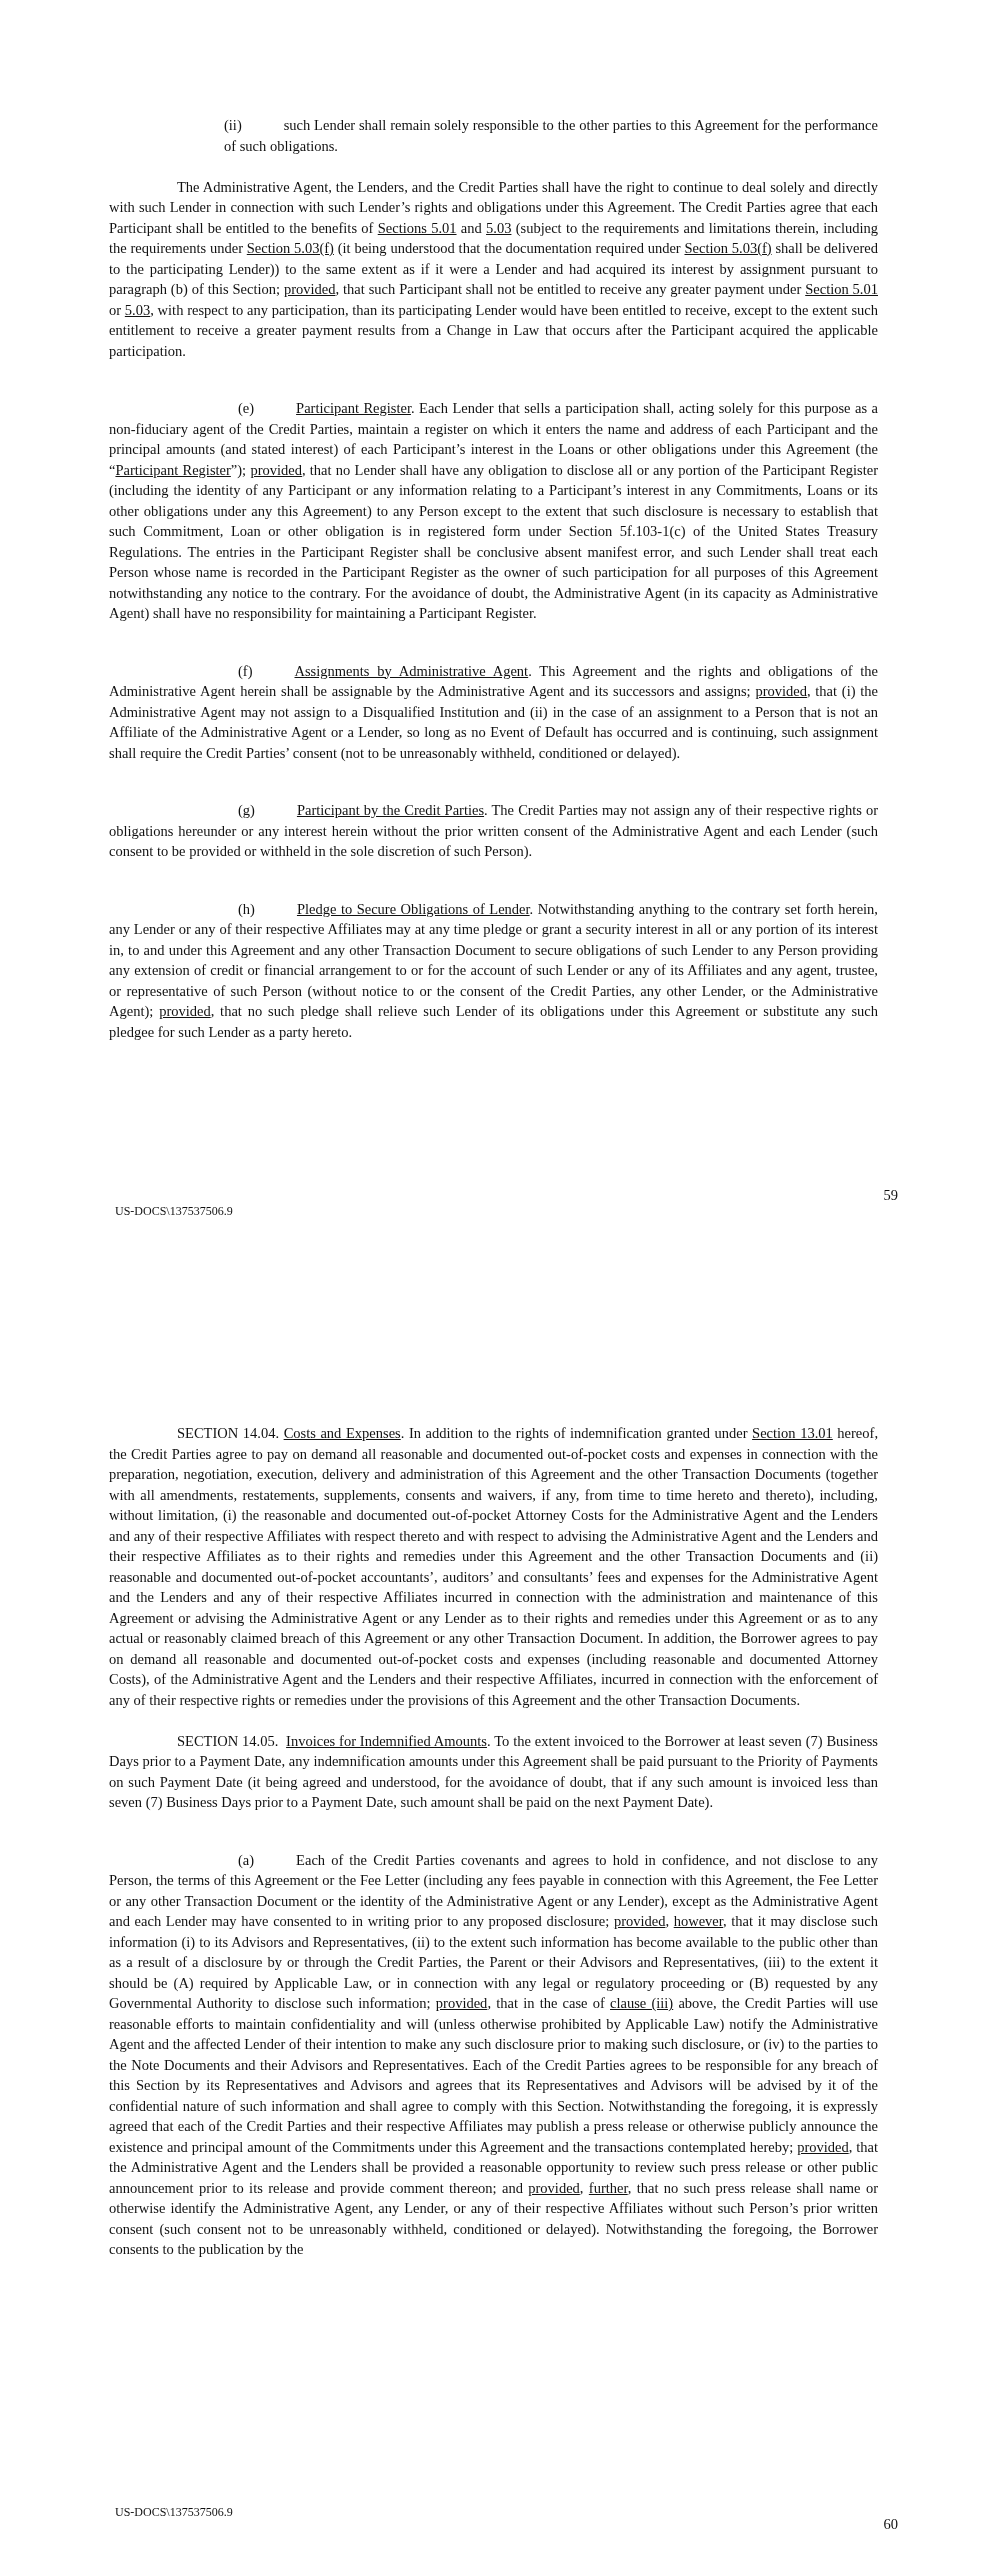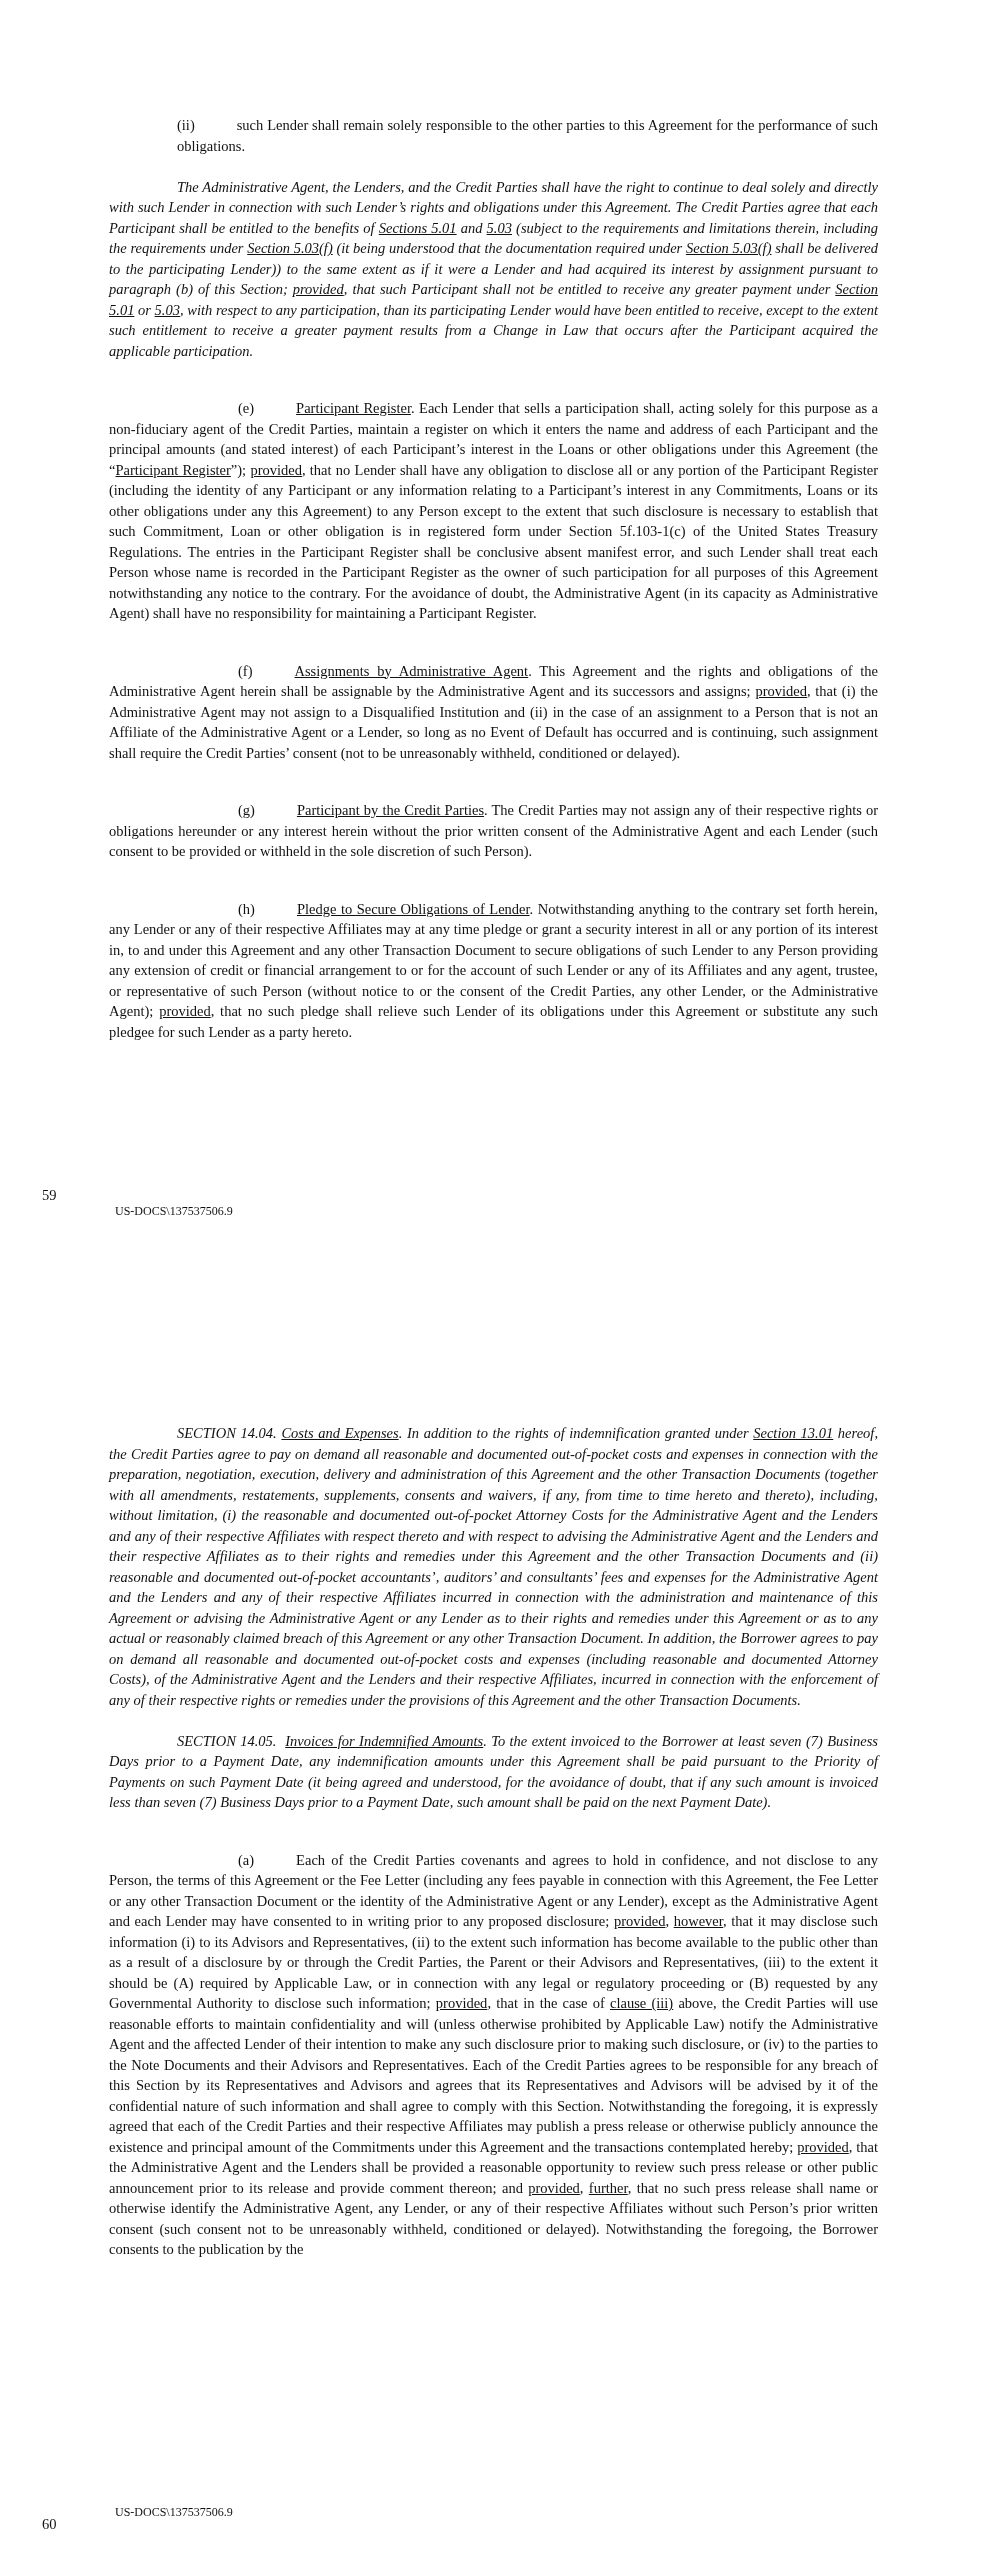--- a/index.html
+++ b/index.html
@@ -22,31 +22,30 @@
     position: absolute;
     left: 109px;
     width: 769px;
     font-size: 14.5px;
     line-height: 20.5px;
     text-align: justify;
   }
   .page-1 .body { top: 115px; }
   .page-2 .body { top: 135px; }
   p { margin: 0 0 20.5px 0; }
-  .indent-block { margin-left: 68px; }
-  .first-line { text-indent: 68px; font-style: italic; }
+  .indent-block { margin-left: 115px; }
+  .first-line { text-indent: 68px; }
   .sub-first { text-indent: 129px; margin-top: 37px; }
   .tab-gap { display: inline-block; width: 42px; text-indent: 0; }
   .u { text-decoration: underline; }
   .page-num {
     position: absolute;
     left: 0; width: 898px;
-    text-align: left;
+    text-align: right;
     font-size: 14.5px;
-    padding-left: 42px;
   }
   .page-1 .page-num { top: 1187px; }
   .page-2 .page-num { top: 1196px; margin-top: 32px; }
   .doc-id {
     position: absolute;
     left: 115px;
     font-size: 12px;
   }
   .page-1 .doc-id { top: 1204px; }
   .page-2 .doc-id { top: 1217px; }

